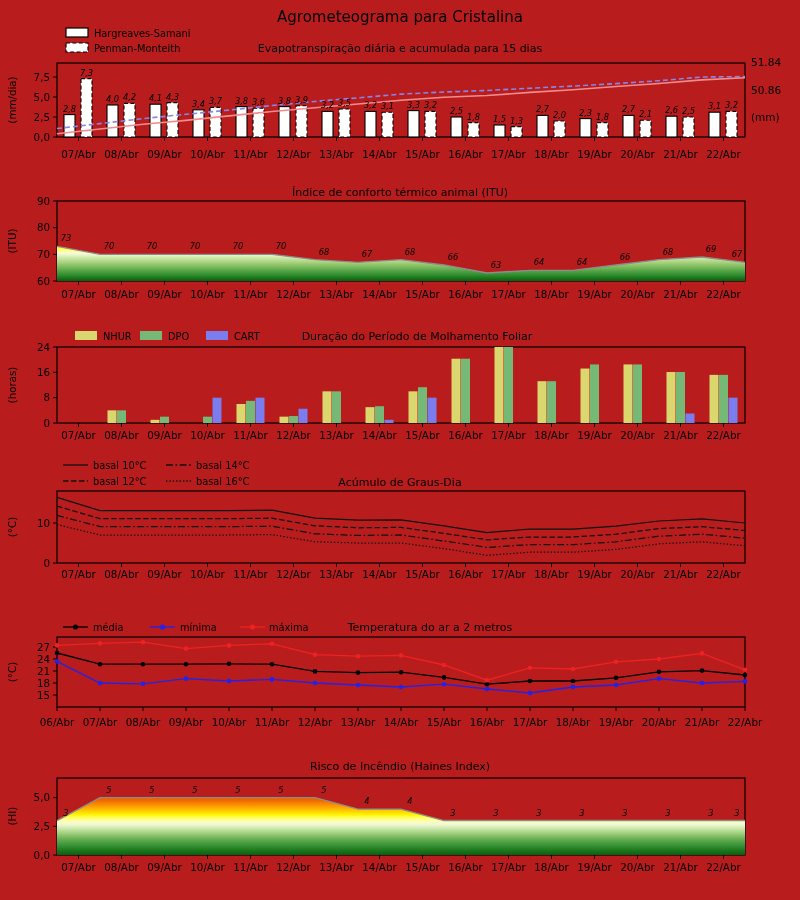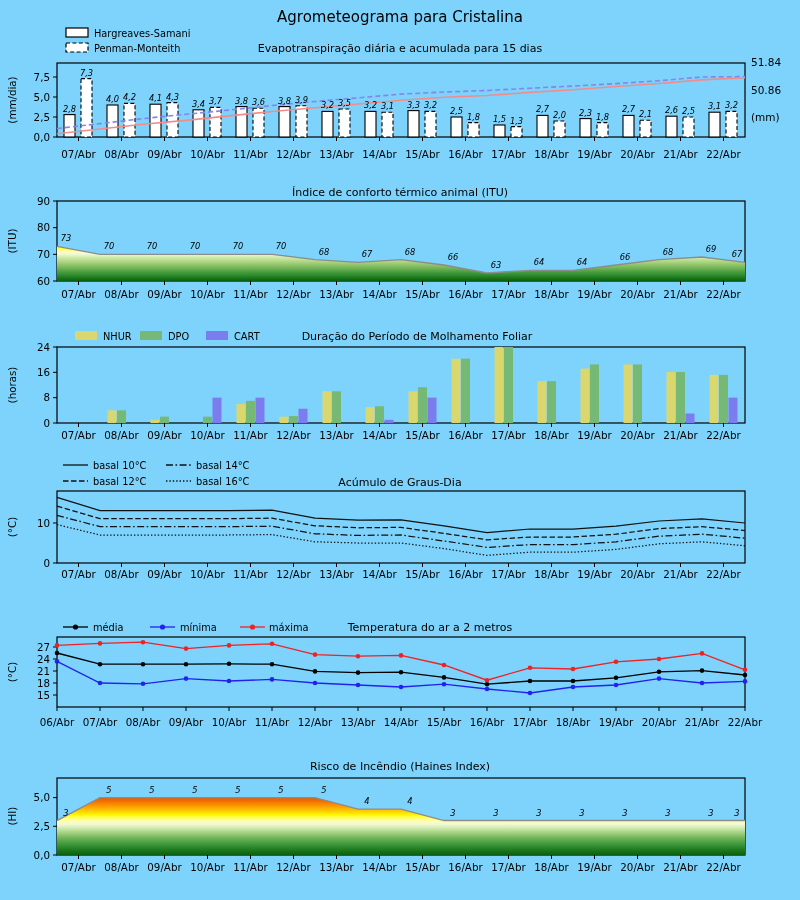--- a/index.html
+++ b/index.html
@@ -1,16 +1,16 @@
 <!DOCTYPE html>
 <html><head>
 <meta charset="utf-8">
 <style>
   html,body{margin:0;padding:0;background:#fff;}
-  .page{width:800px;height:900px;position:relative;background:#7dd3fc;font-family:"DejaVu Sans",sans-serif;}
+  .page{width:800px;height:900px;position:relative;background:#b91c1c;font-family:"DejaVu Sans",sans-serif;}
   svg{display:block;}
   text{fill:#000;}
   .tick{font:10.3px "DejaVu Sans",sans-serif;}
   .vlab{font:italic 8.3px "DejaVu Sans",sans-serif;}
   .ptitle{font:11px "DejaVu Sans",sans-serif;}
   .main-title{font:15px "DejaVu Sans",sans-serif;}
   .leg{font:9.8px "DejaVu Sans",sans-serif;}
   .rlab{font:10.5px "DejaVu Sans",sans-serif;}
 </style>
 </head>

